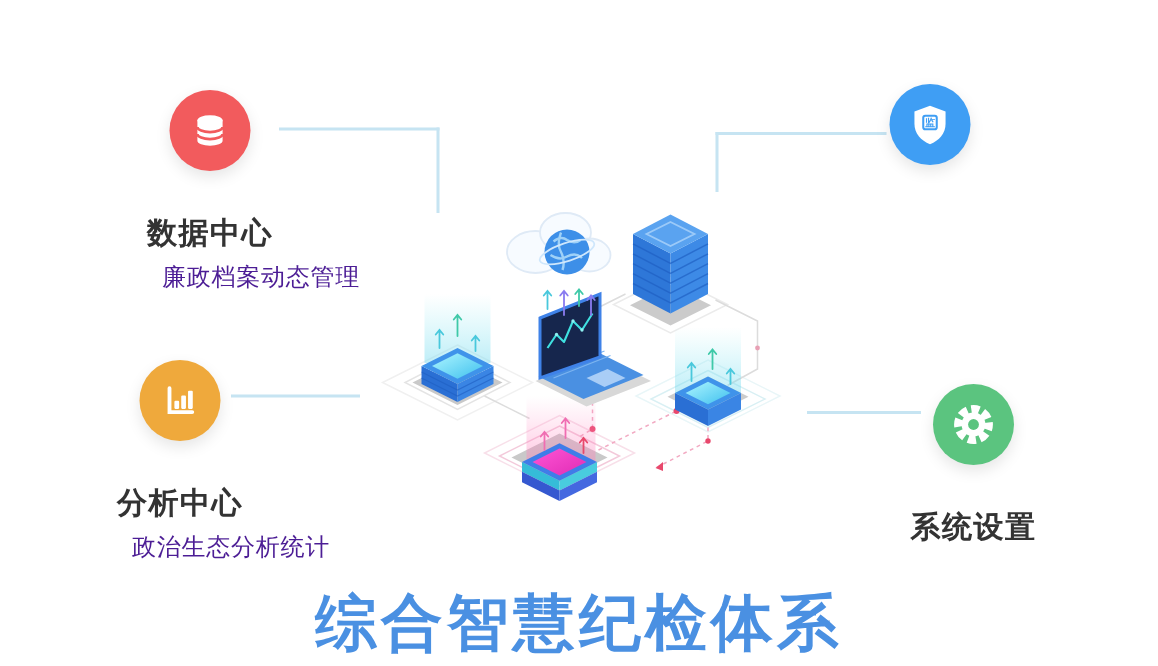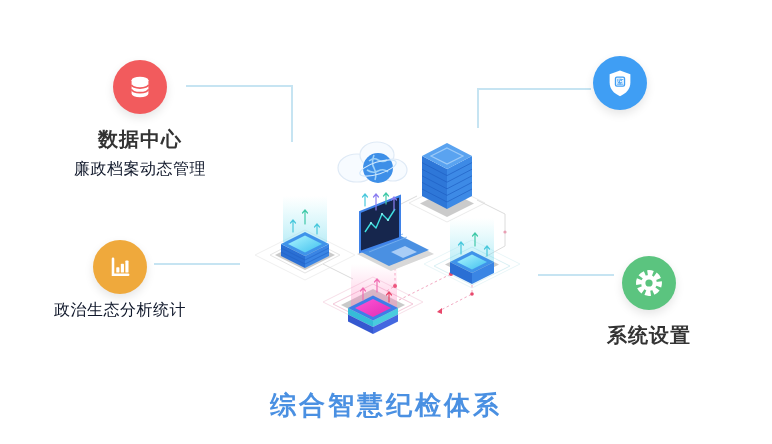--- a/index.html
+++ b/index.html
@@ -11,34 +11,34 @@
   .node{position:absolute;width:200px;text-align:center;}
   .icon-circle{
     width:54px;height:54px;border-radius:50%;
     margin:0 auto;display:flex;align-items:center;justify-content:center;
     box-shadow:0 4px 10px rgba(0,0,0,0.10);
   }
   .icon-red{background:#f25b5d;}
   .icon-blue{background:#3f9ef4;}
   .icon-orange{background:#efa93c;}
   .icon-green{background:#5bc47f;}
-  .node-title{margin-top:12px;font-size:20px;font-weight:bold;color:#333333;letter-spacing:1px;}
-  .node-sub{margin-top:6px;font-size:16px;color:#0f172a;letter-spacing:0.5px;}
+  .node-title{margin-top:28px;font-size:20px;font-weight:bold;color:#333333;letter-spacing:1px;}
+  .node-sub{margin-top:6px;font-size:16px;color:#4c1d95;letter-spacing:0.5px;text-align:right;}
   #node-data-center{left:40px;top:60px;}
   #node-supervision{left:520px;top:56px;}
   #node-analysis{left:20px;top:240px;}
   #node-settings{left:549px;top:256px;}
   .conn{position:absolute;border:0 solid #c6e4f2;}
   #conn-top-left{left:186px;top:85px;width:105px;height:55px;border-top-width:2px;border-right-width:2px;}
   #conn-top-right{left:477px;top:88px;width:112px;height:38px;border-top-width:2px;border-left-width:2px;}
   #conn-bottom-left{left:154px;top:263px;width:86px;height:0;border-top-width:2px;}
   #conn-bottom-right{left:538px;top:274px;width:76px;height:0;border-top-width:2px;}
   #main-title{
     position:absolute;left:0;right:0;top:388px;text-align:center;
-    font-size:26px;font-weight:bold;color:#4a90e2;letter-spacing:3px;
+    font-size:41px;font-weight:bold;color:#4a90e2;letter-spacing:3px;
   }
   #illustration{position:absolute;left:245px;top:128px;width:300px;height:264px;}
 </style>
 </head>
 <body>
 
 <div class="conn" id="conn-top-left"></div>
 <div class="conn" id="conn-top-right"></div>
 <div class="conn" id="conn-bottom-left"></div>
 <div class="conn" id="conn-bottom-right"></div>
@@ -67,20 +67,21 @@
 
 <div class="node" id="node-analysis">
   <div class="icon-circle icon-orange">
     <svg width="28" height="28" viewBox="0 0 24 24">
       <path d="M6 5 V18.6 H19" fill="none" stroke="#ffffff" stroke-width="2.2" stroke-linecap="round"></path>
       <rect x="8.8" y="12.2" width="2.7" height="4.6" rx="0.6" fill="#ffffff"></rect>
       <rect x="12.7" y="9.2" width="2.7" height="7.6" rx="0.6" fill="#ffffff"></rect>
       <rect x="16.6" y="6.4" width="2.7" height="10.4" rx="0.6" fill="#ffffff"></rect>
     </svg>
   </div>
+  <div class="node-title">分析中心</div>
   <div class="node-sub">政治生态分析统计</div>
 </div>
 
 <div class="node" id="node-settings">
   <div class="icon-circle icon-green">
     <svg width="28" height="28" viewBox="0 0 24 24">
       <circle cx="12" cy="12" r="8.6" fill="none" stroke="#ffffff" stroke-width="5" stroke-dasharray="4.5 2.25" stroke-dashoffset="1.5"></circle>
       <circle cx="12" cy="12" r="6.8" fill="#ffffff"></circle>
       <circle cx="12" cy="12" r="3.1" fill="#5bc47f"></circle>
     </svg>

